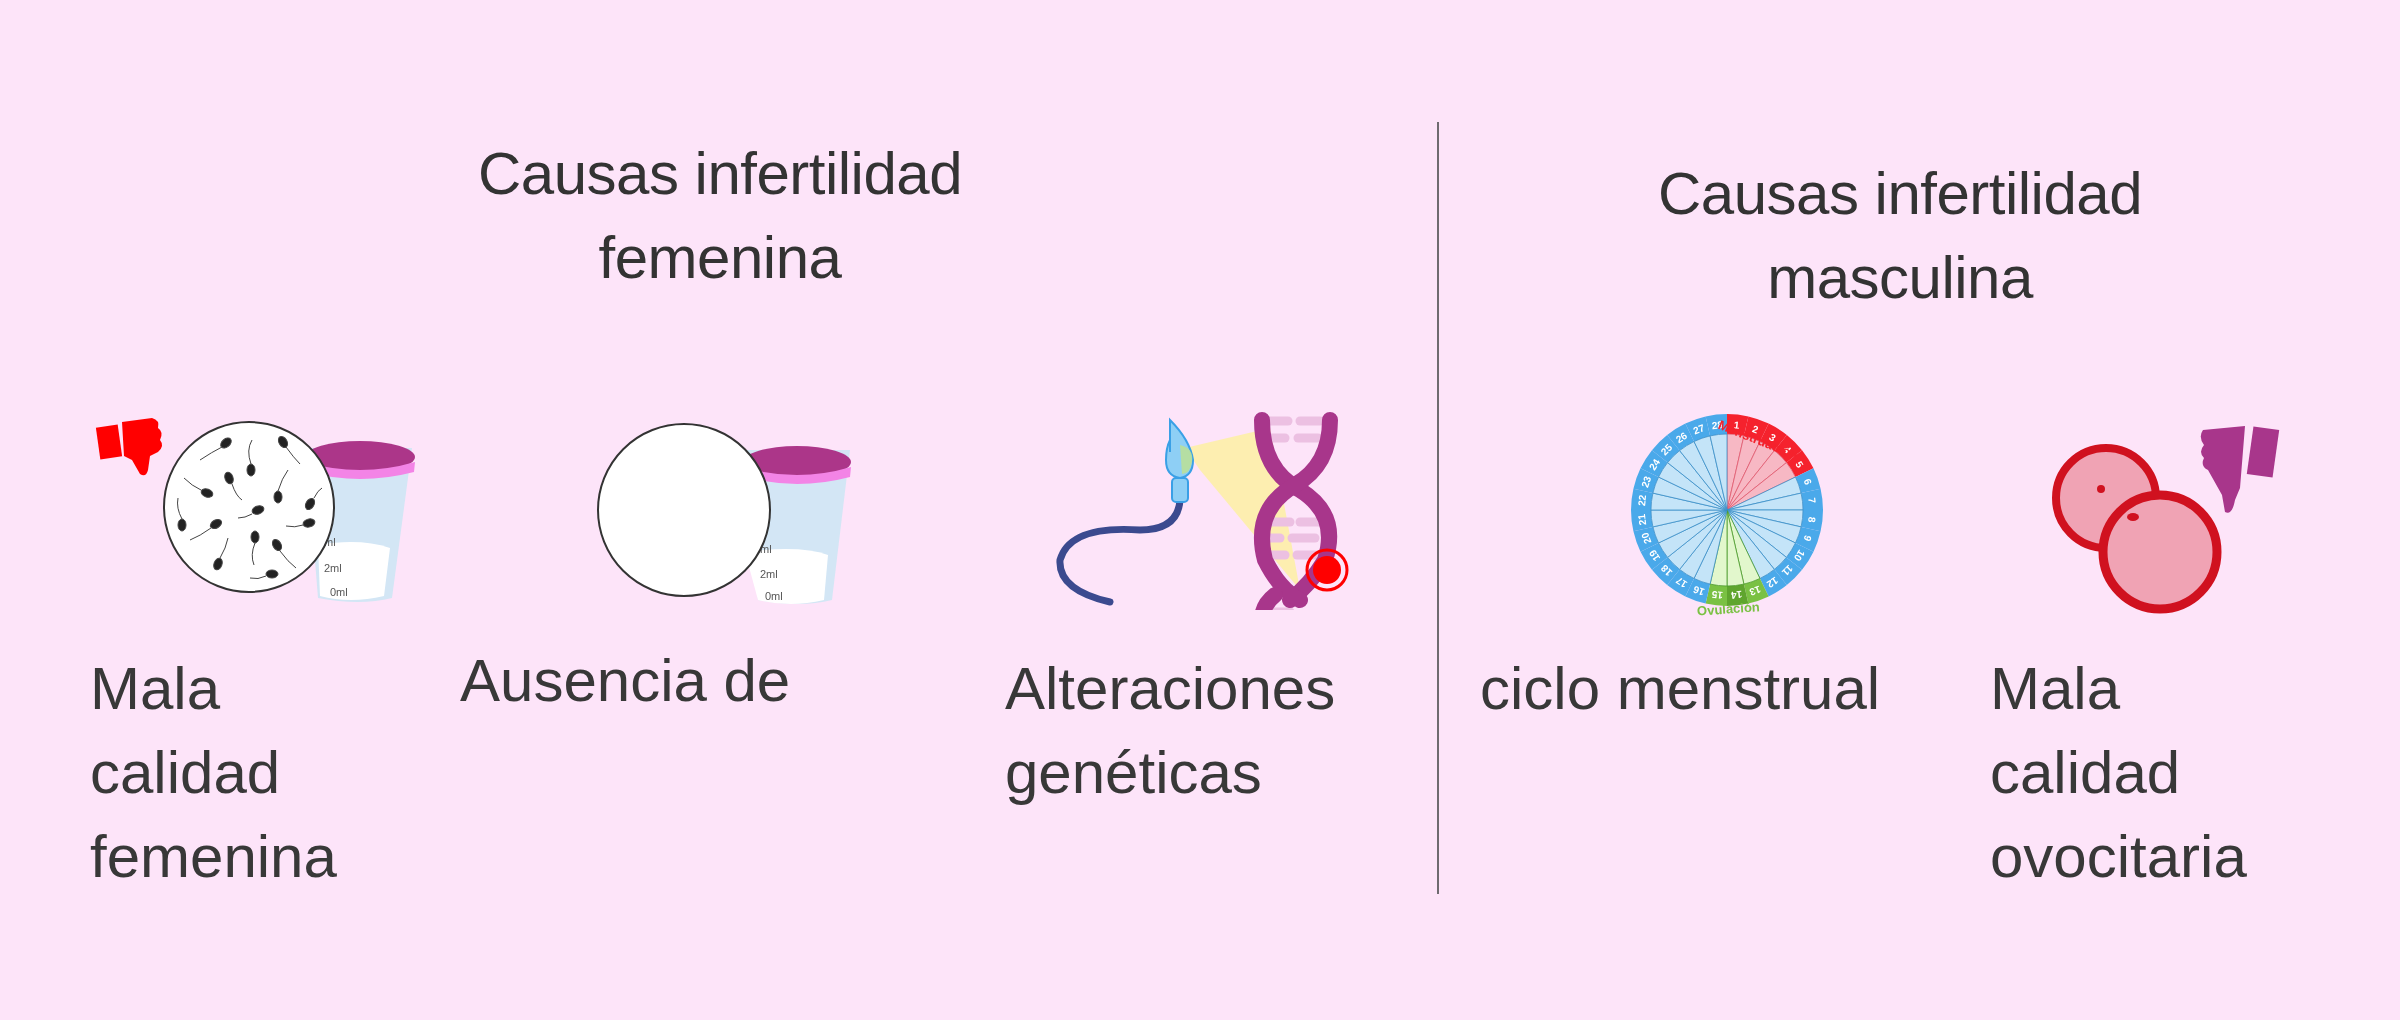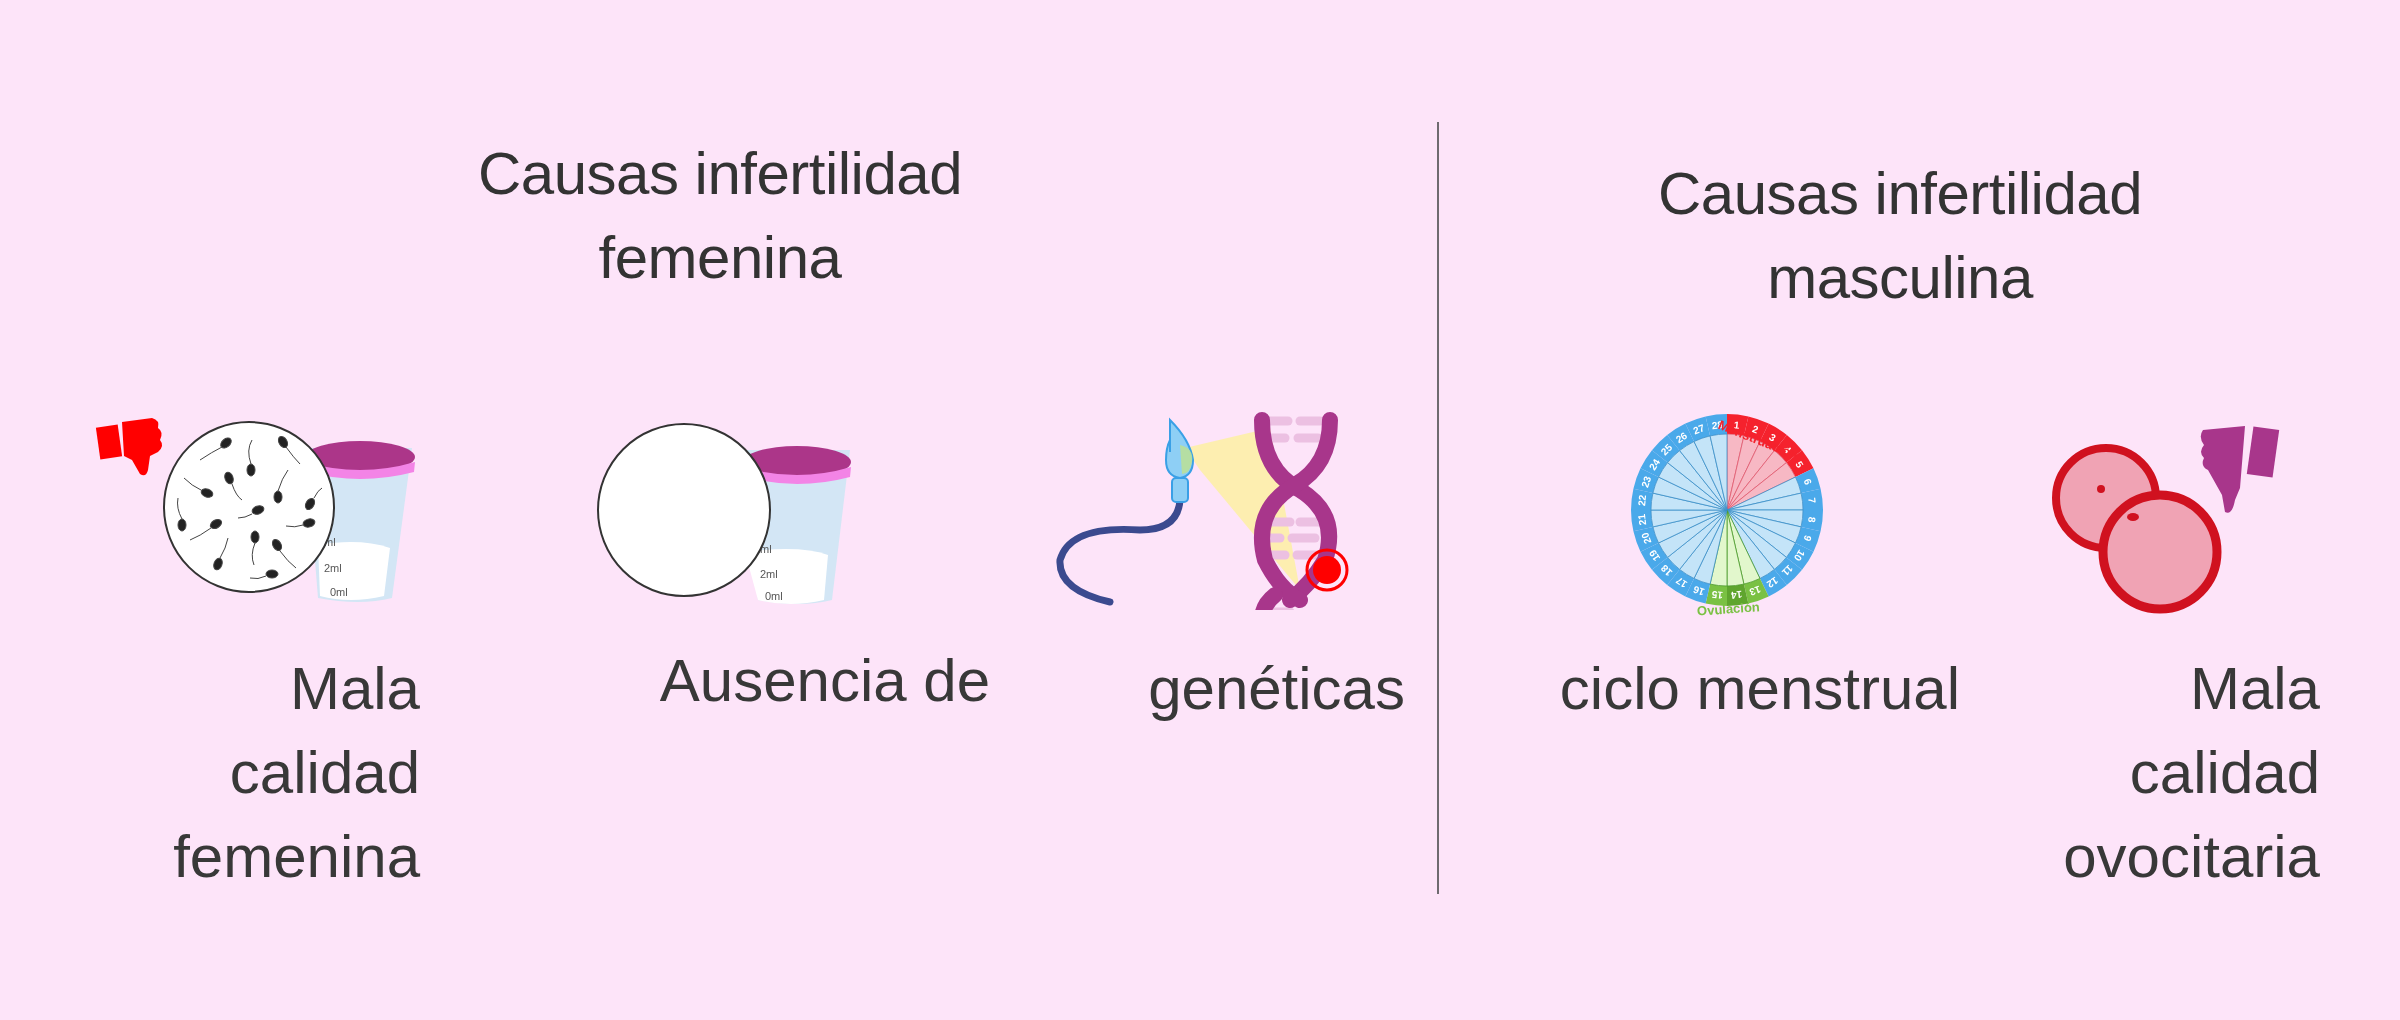--- a/index.html
+++ b/index.html
@@ -9,21 +9,21 @@
   }
   .heading {
     position:absolute; text-align:center; font-weight:normal; font-size:60px; line-height:84px;
     color:#333333; letter-spacing:-0.5px;
   }
   .heading span { display:block; }
   #h-male { left:380px; width:680px; top:132px; }
   #h-female { left:1560px; width:680px; top:152px; }
   .divider { position:absolute; left:1437px; top:122px; width:2px; height:772px; background:#6f6a70; }
   .label {
-    position:absolute; text-align:right; font-size:60px; line-height:84px; color:#383838;
+    position:absolute; text-align:left; font-size:60px; line-height:84px; color:#383838;
   }
   .label span { display:block; }
   .icon { position:absolute; }
 </style>
 </head>
 <body>
 
 <div class="heading" id="h-male">
   <span>Causas infertilidad</span>
   <span>femenina</span>
@@ -236,20 +236,21 @@
 
 <div class="label" style="left:90px;width:330px;top:647px">
   <span>Mala</span>
   <span>calidad</span>
   <span>femenina</span>
 </div>
 <div class="label" style="left:460px;width:530px;top:639px">
   <span>Ausencia de</span>
 </div>
 <div class="label" style="left:1005px;width:400px;top:647px">
+  <span>Alteraciones</span>
   <span>genéticas</span>
 </div>
 <div class="label" style="left:1480px;width:480px;top:647px">
   <span>ciclo menstrual</span>
 </div>
 <div class="label" style="left:1990px;width:330px;top:647px">
   <span>Mala</span>
   <span>calidad</span>
   <span>ovocitaria</span>
 </div>

